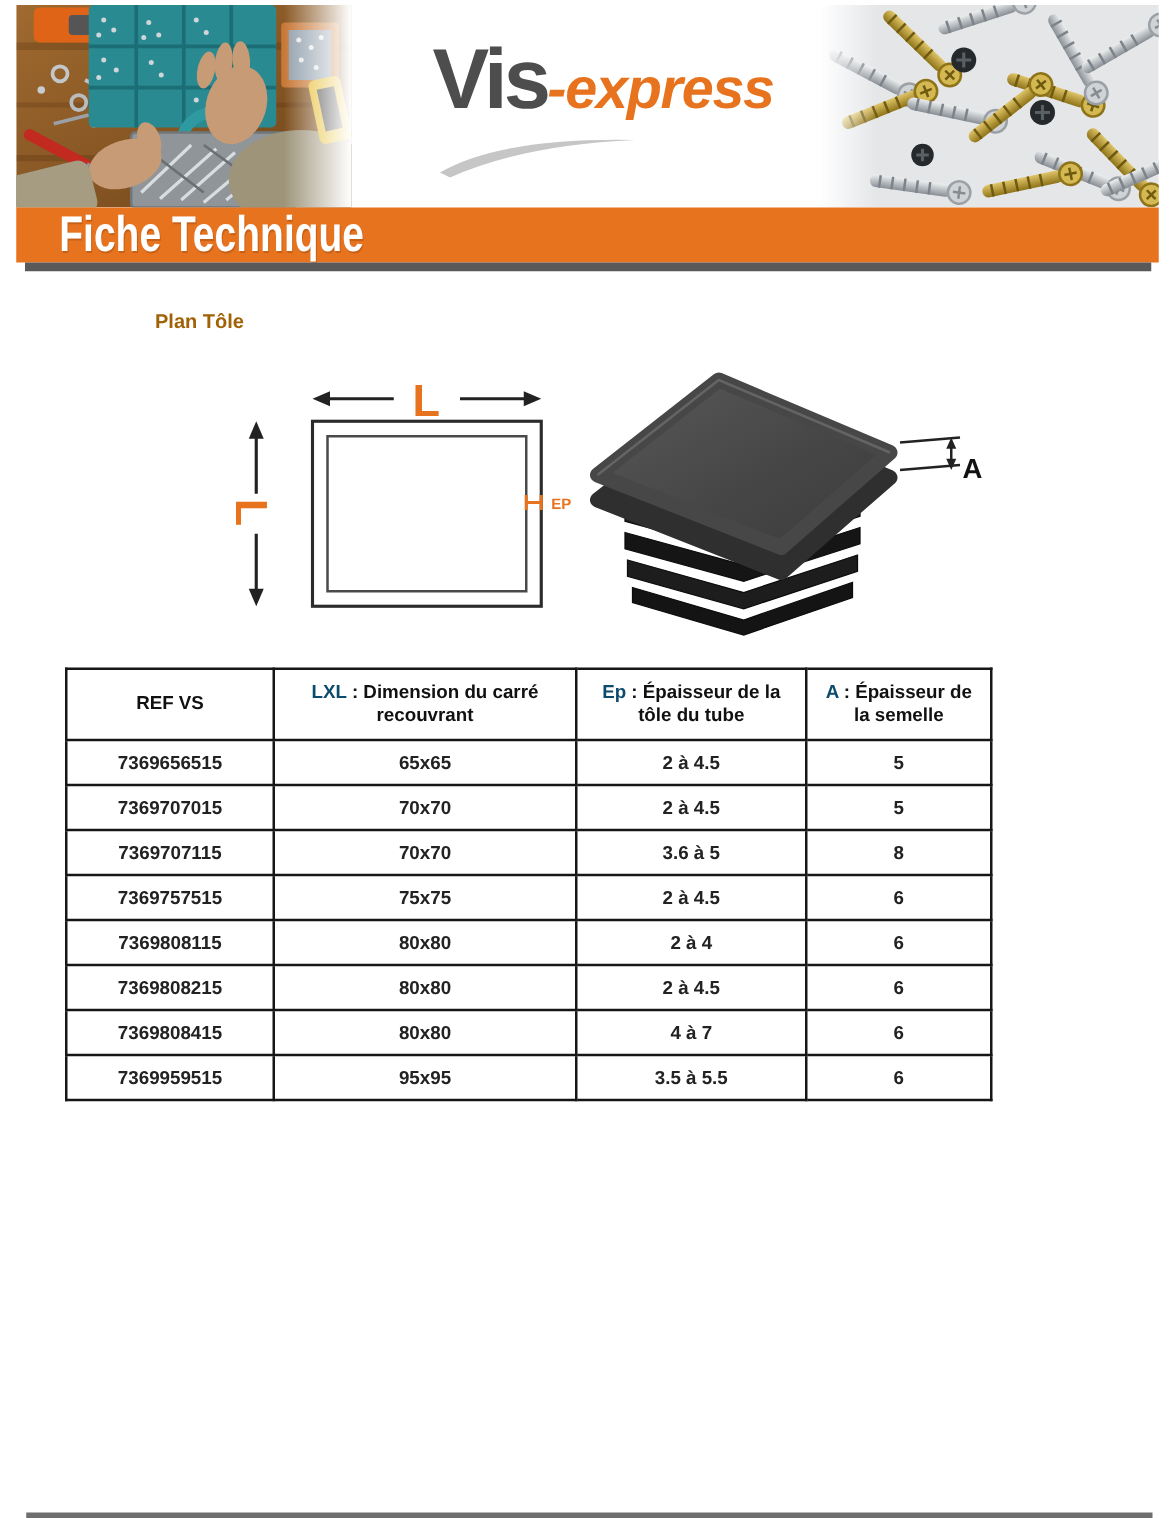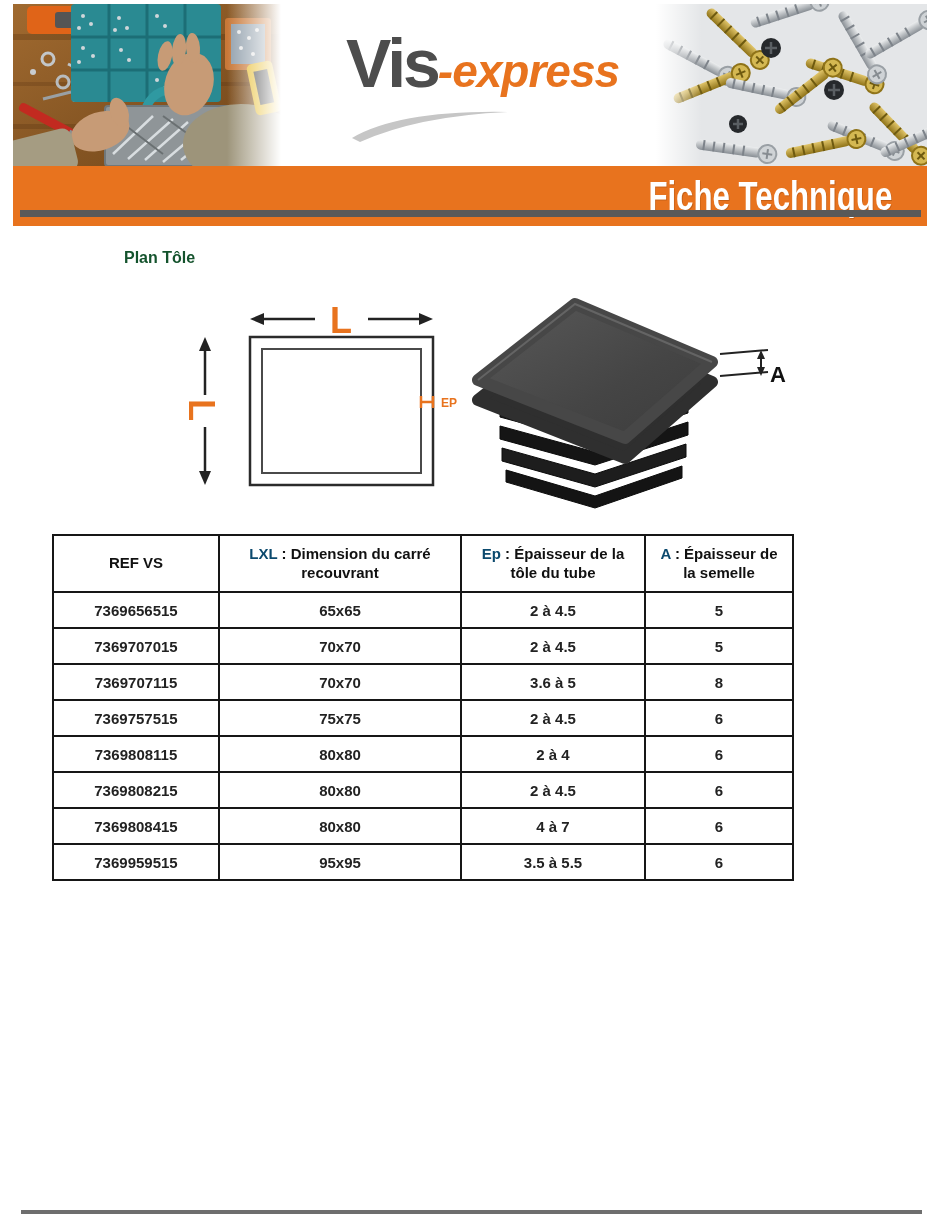--- a/index.html
+++ b/index.html
@@ -22,32 +22,32 @@
     font-size:68px; font-weight:bold; letter-spacing:-3px; color:#4d4d4d;
   }
   .logo-express {
     font-size:46px; font-weight:bold; font-style:italic; color:#e8731e;
     letter-spacing:-1px;
   }
   .logo-swoosh { position:absolute; left:10px; top:82px; }
 
   
   .banner {
-    left:13px; top:162px; width:914px; height:60px; background:#e8731e;
-    display:flex; align-items:center; justify-content:flex-end;
+    left:13px; top:162px; width:914px; height:44px; background:#e8731e;
+    display:flex; align-items:center; justify-content:flex-start;
   }
   .banner-title {
     display:inline-block; transform:scaleX(0.78); transform-origin:center;
     font-size:40px; font-weight:bold; color:#ffffff; letter-spacing:0px;
     text-shadow:1px 1px 0 rgba(90,40,0,0.25); line-height:44px;
   }
   .banner-shadow { left:20px; top:206px; width:901px; height:7px; background:#595959; }
 
   
-  .plan-title { left:124px; top:245px; font-size:16px; font-weight:bold; color:#14532d; }
+  .plan-title { left:124px; top:245px; font-size:16px; font-weight:bold; color:#a16207; }
 
   
   .diagram-square { left:175px; top:293px; }
   .diagram-cap { left:470px; top:288px; }
 
   
   .spec-table-wrap { left:52px; top:530px; width:888px; }
   table.spec {
     border-collapse:collapse; table-layout:fixed; width:740px;
     font-family:"Liberation Sans", sans-serif;

